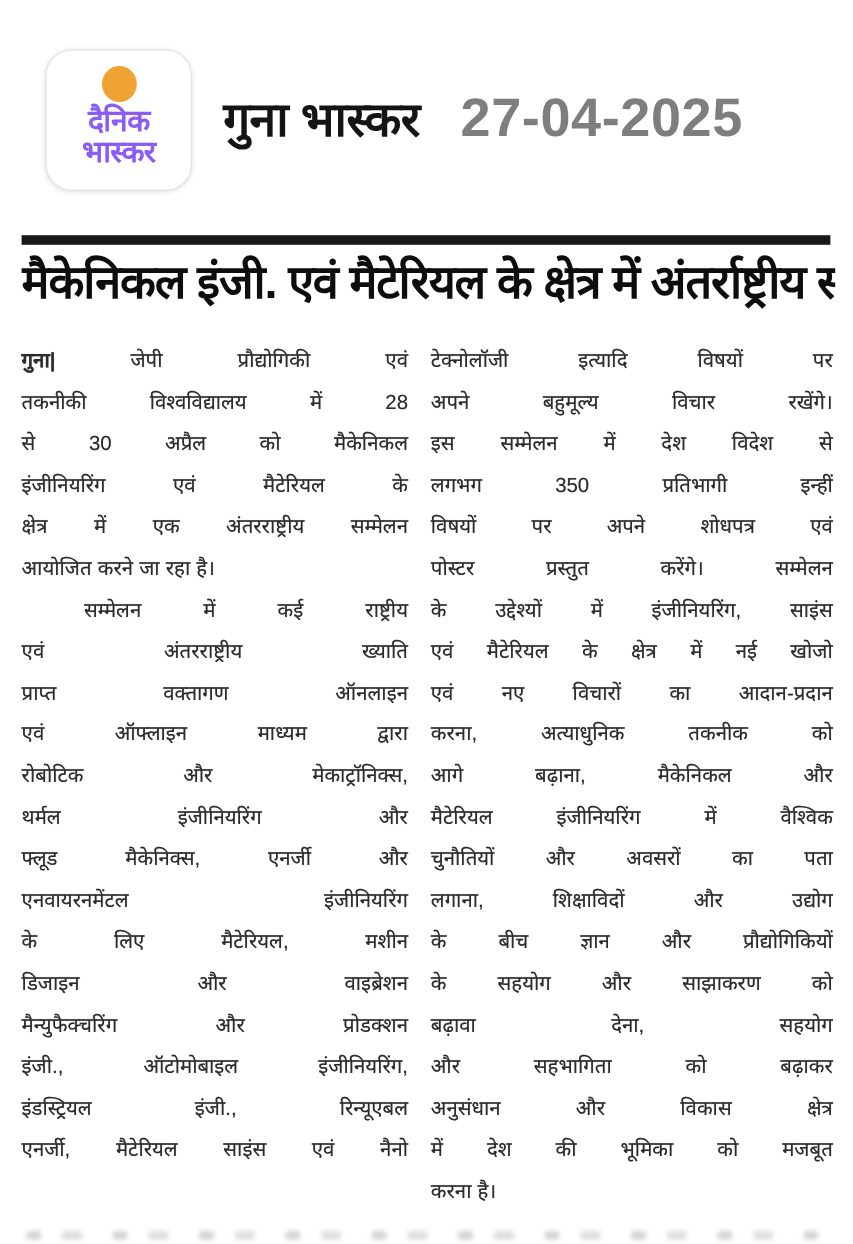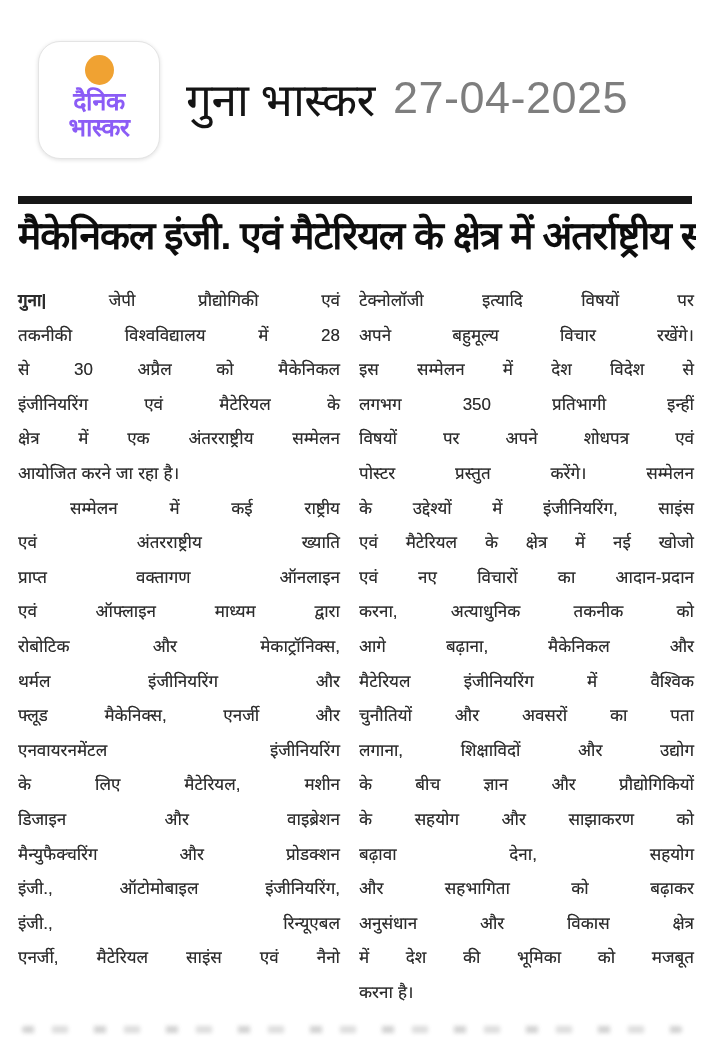--- a/index.html
+++ b/index.html
@@ -25,25 +25,25 @@
     width:122px;height:118px;margin-top:4px;
     background:#fff;border:1px solid #e4e4e4;border-radius:22px;
     box-shadow:0 1px 4px rgba(0,0,0,.13);
     display:flex;flex-direction:column;align-items:center;
     padding-top:13px;box-sizing:border-box;flex:none;
   }
   .sun{width:29px;height:30px;border-radius:50%;background:var(--sun);margin-bottom:3px;flex:none;}
   .logo-text{display:flex;flex-direction:column;align-items:center;
     font-weight:800;font-size:25px;line-height:26px;color:#8b5cf6;letter-spacing:-.5px;}
   .edition-title{
-    margin:0 0 0 26px;font-size:46px;font-weight:400;color:var(--ink);
+    margin:0 0 0 26px;font-size:40px;font-weight:700;color:var(--ink);
     letter-spacing:-.5px;white-space:nowrap;
   }
   .edition-date{
-    margin-left:18px;font-size:45px;font-weight:400;color:var(--date);
+    margin-left:34px;font-size:45px;font-weight:700;color:var(--date);
     letter-spacing:.5px;white-space:nowrap;
   }
   
   .rule{position:absolute;top:196px;left:18px;width:674px;height:8px;background:#181818;}
   .headline{
     position:absolute;top:204px;left:18px;width:678px;margin:0;
     font-size:39px;line-height:64px;font-weight:700;color:#0d0d0d;
     letter-spacing:-1px;white-space:nowrap;overflow:hidden;
   }
   
@@ -189,20 +189,21 @@
           <span>मैन्युफैक्चरिंग</span>
           <span>और</span>
           <span>प्रोडक्शन</span>
         </div>
         <div class="line">
           <span>इंजी.,</span>
           <span>ऑटोमोबाइल</span>
           <span>इंजीनियरिंग,</span>
         </div>
         <div class="line">
+          <span>इंडस्ट्रियल</span>
           <span>इंजी.,</span>
           <span>रिन्यूएबल</span>
         </div>
         <div class="line">
           <span>एनर्जी,</span>
           <span>मैटेरियल</span>
           <span>साइंस</span>
           <span>एवं</span>
           <span>नैनो</span>
         </div>

